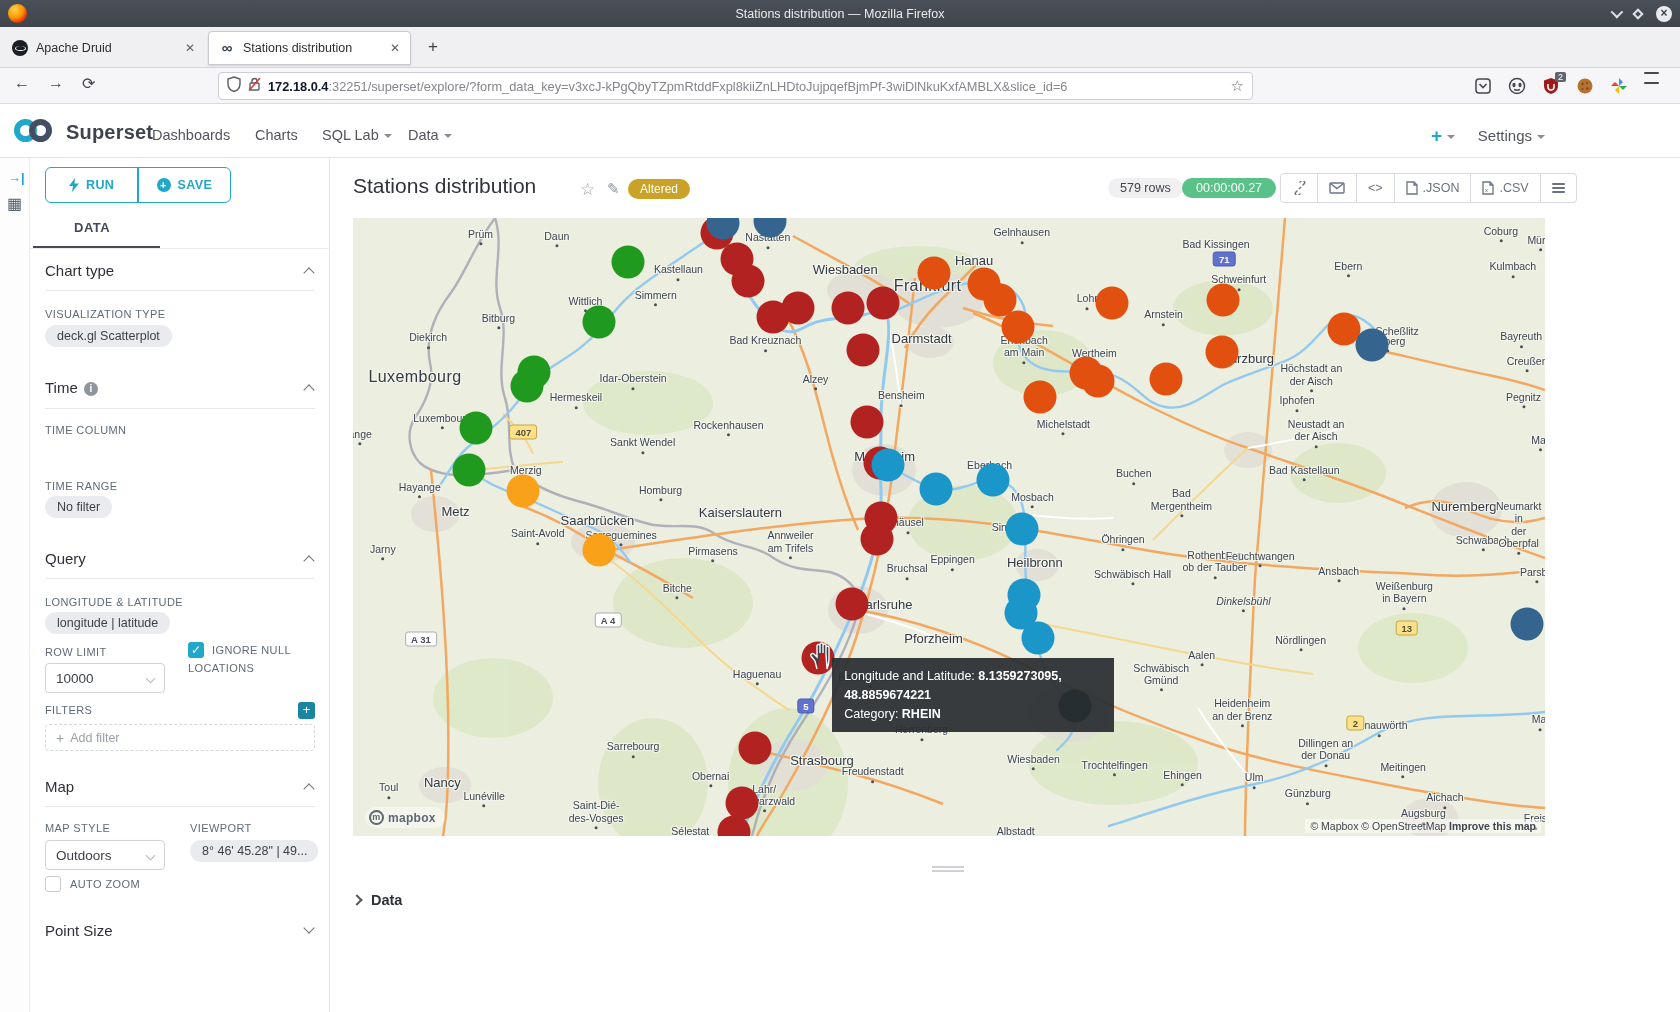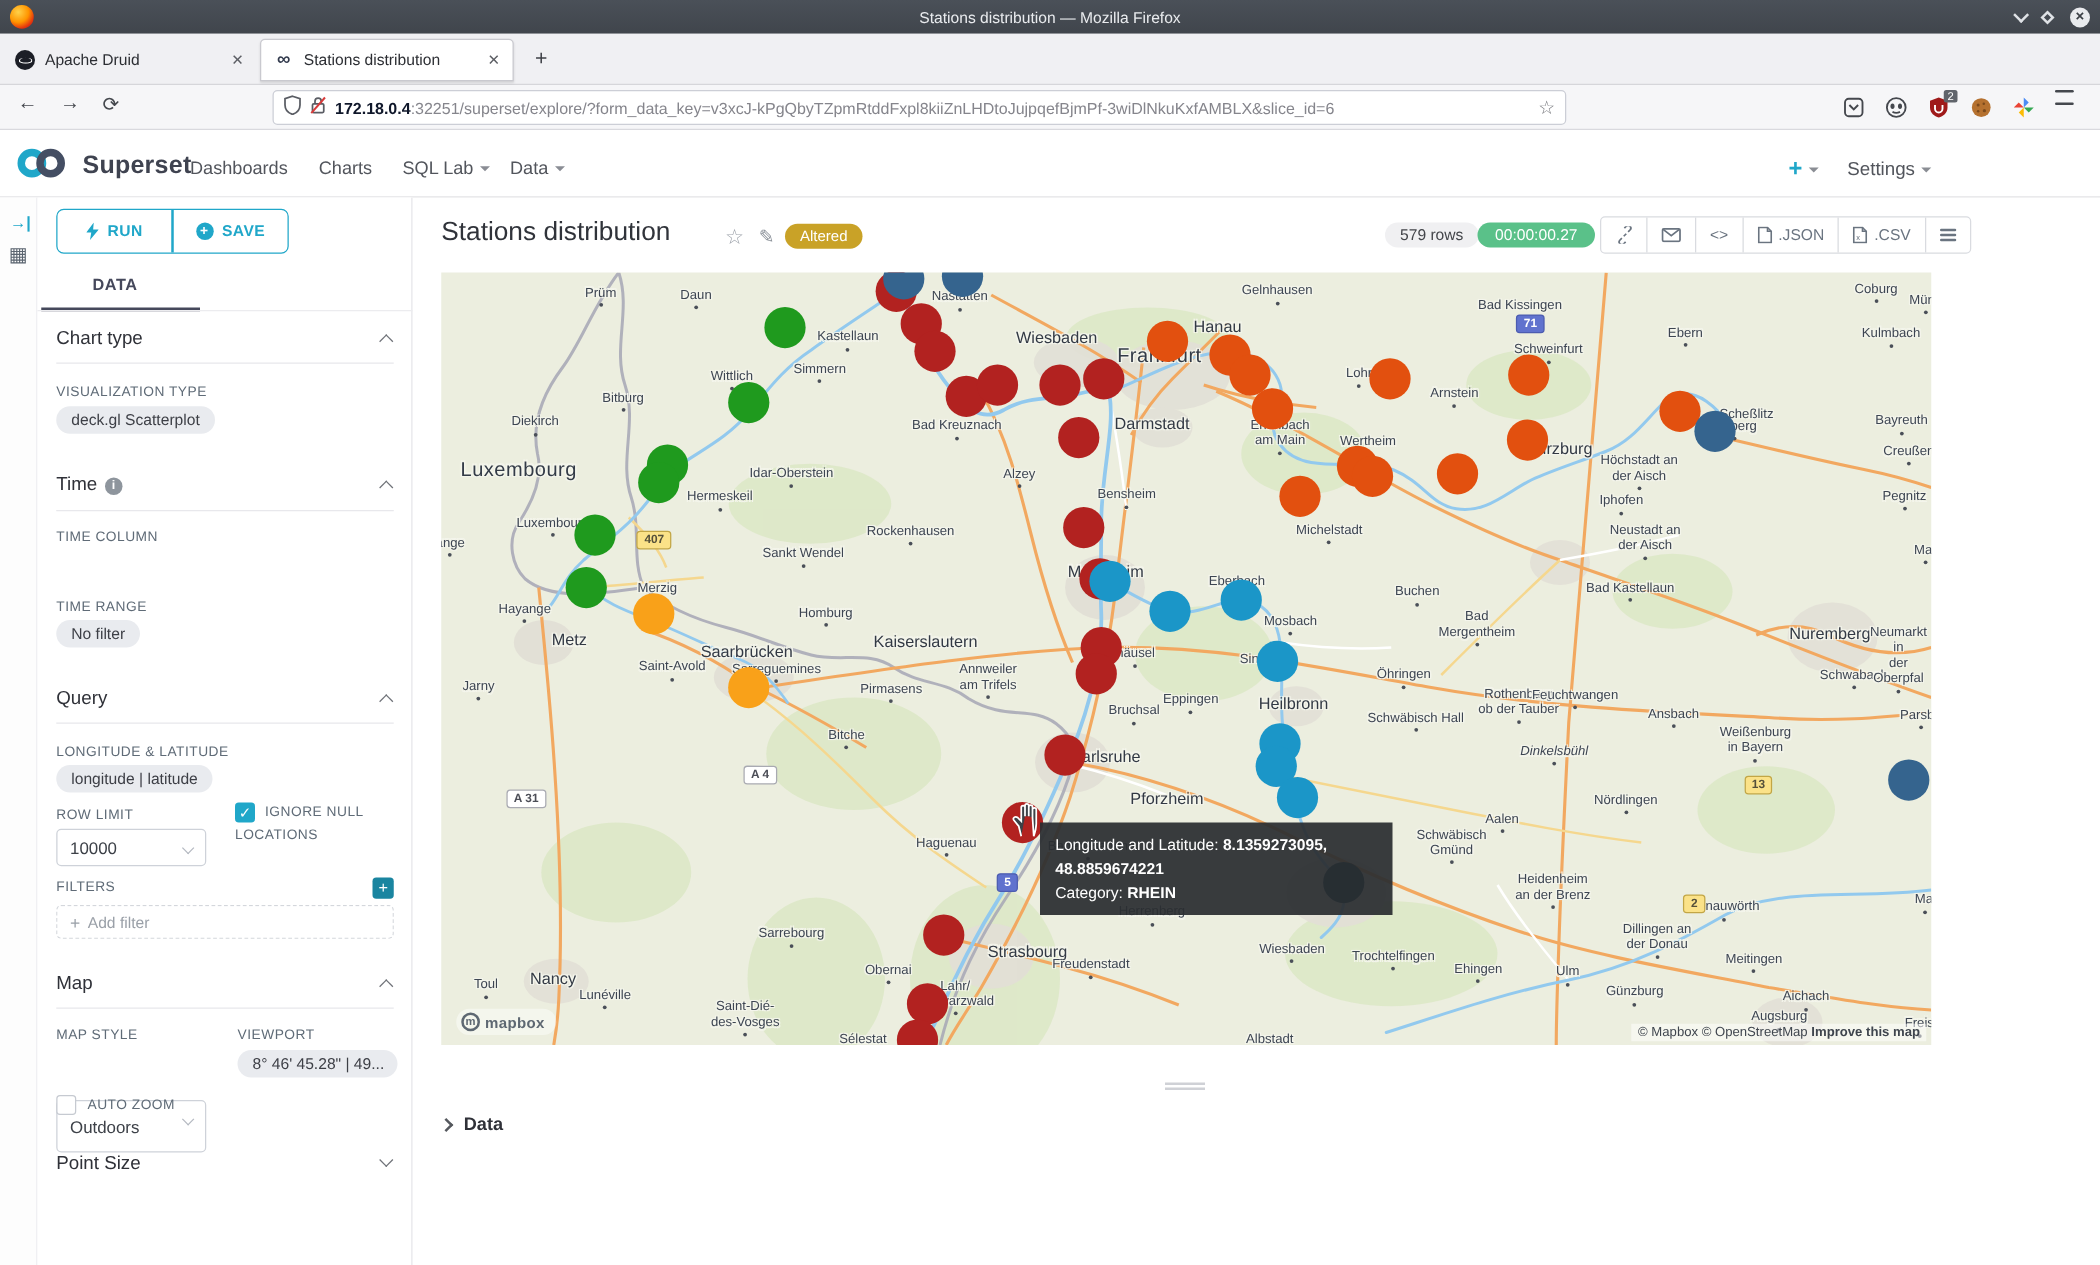--- a/index.html
+++ b/index.html
@@ -281,21 +281,21 @@
   <div id="plus-sq">+</div>
   <div id="addfilter">
       <span style="font-size:14px">+</span>
       <span>Add filter</span>
     </div>
 
   <div class="sect-h" style="top:620px"><span>Map</span><span class="chup"></span></div>
   <div class="sect-line" style="top:648px"></div>
   <div class="flabel" style="top:664px">MAP STYLE</div>
   <div class="flabel" style="left:160px; top:664px">VIEWPORT</div>
-  <div class="select" style="top:722px; width:120px; height:42px">
+  <div class="select" style="top:682px; width:120px; height:30px">
     <span>Outdoors</span>
       <span class="selchev"></span>
   </div>
   <div class="pill" style="left:160px; top:682px; max-width:128px; overflow:hidden">8° 46' 45.28" | 49...</div>
   <div class="cbox off" style="left:15px; top:718px"></div>
   <div class="flabel" style="left:40px; top:720px">AUTO ZOOM</div>
 
   <div class="sect-h" style="top:764px"><span>Point Size</span><span class="chdn"></span></div>
 </div>
 

